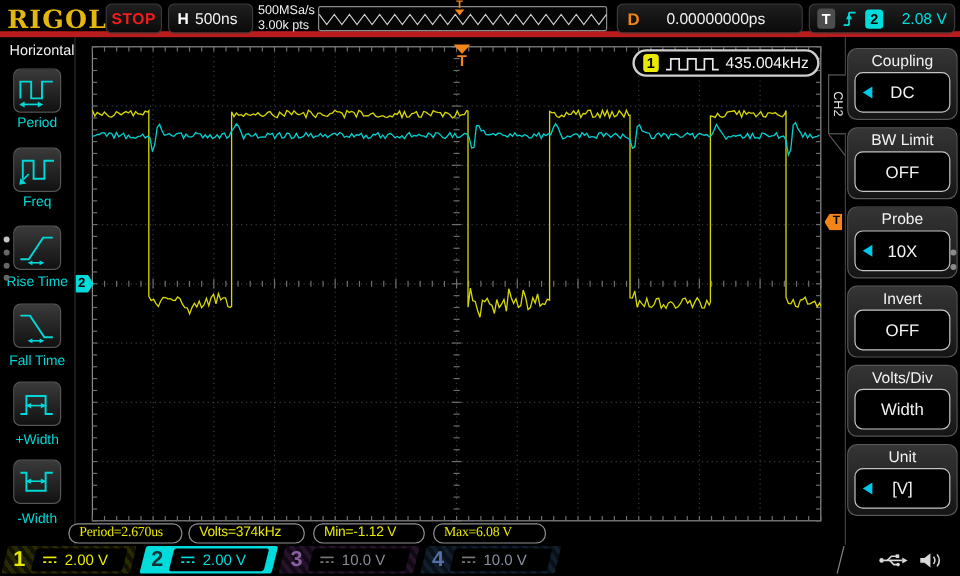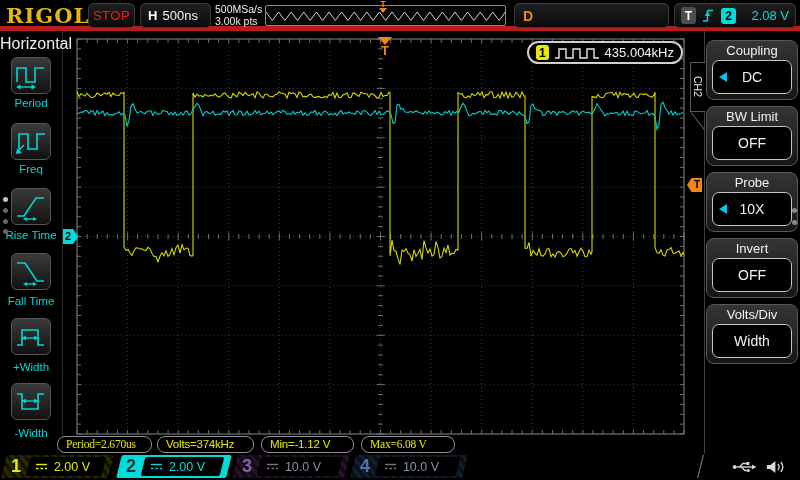--- a/index.html
+++ b/index.html
@@ -6,40 +6,40 @@
   html,body { background:#000; }
   body { font-family:"Liberation Sans", sans-serif; }
   #screen { position:relative; width:800px; height:480px; background:#000; overflow:hidden; }
   svg { overflow:visible; }
 
   
   .topbar { position:absolute; left:0; top:0; width:800px; height:31px; background:#000; border-bottom:5px solid #b91c1c; z-index:5; }
   .logo { position:absolute; left:6px; top:3px; font-family:"DejaVu Serif", serif; font-weight:bold; font-size:21px; color:#e3b70e; letter-spacing:1px; }
   .badge { position:absolute; top:3px; height:25px; background:linear-gradient(180deg,#1f1f1f,#0a0a0a); border:1px solid #3a3a3a; border-radius:5px; display:flex; align-items:center; }
   .stop-btn { left:88px; width:47px; justify-content:center; }
-  .stop-btn span { color:#f31c1c; font-weight:normal; font-size:13px; letter-spacing:0.5px; }
+  .stop-btn span { color:#f31c1c; font-weight:bold; font-size:13px; letter-spacing:0.5px; }
   .h-badge { left:140px; width:71px; padding:0 7px; }
   .h-badge .hlab { color:#fff; font-weight:bold; font-size:13px; }
   .h-badge .hval { color:#f2f2f2; font-size:13px; flex:1; text-align:center; }
   .rate { position:absolute; left:215px; top:3px; color:#eee; font-size:10.5px; line-height:12px; }
   .preview { left:265px; top:5px; width:241px; height:21px; background:#050505; border:1px solid #8a8a8a; border-radius:2px; padding:0; }
   .pv-marker { position:absolute; left:377px; top:0px; width:12px; text-align:center; z-index:6; }
   .pv-marker .t { color:#f28418; font-size:9px; font-weight:bold; line-height:8px; display:block; }
   .pv-marker .tri { width:0; height:0; border-left:4px solid transparent; border-right:4px solid transparent; border-top:5px solid #f28418; margin:0 auto; }
   .d-badge { left:514px; width:155px; padding:0 8px; }
   .d-badge .dlab { color:#f28418; font-weight:bold; font-size:14px; }
   .d-badge .dval { color:#f2f2f2; font-size:13px; flex:1; text-align:center; }
   .t-badge { left:674px; width:122px; padding:0 6px; gap:6px; }
   .t-badge .tlab { color:#fff; font-weight:bold; font-size:12px; background:#4d4d4d; border-radius:3px; width:15px; height:17px; display:flex; align-items:center; justify-content:center; }
   .t-badge .src { background:#00dcdc; color:#000; font-weight:bold; font-size:12px; border-radius:3px; width:15px; height:16px; display:flex; align-items:center; justify-content:center; }
   .t-badge .tval { color:#00dcdc; font-size:13px; flex:1; text-align:right; }
 
   
   .left-menu { position:absolute; left:0; top:31px; width:63px; height:424px; background:#000; border-right:1px solid #2d2d2d; z-index:4; }
-  .lm-title { position:absolute; top:4px; width:100%; text-align:right; color:#f0f0f0; font-size:16px; }
+  .lm-title { position:absolute; top:4px; width:100%; text-align:right; color:#f0f0f0; font-size:12px; }
   .lm-btn { position:absolute; left:11px; width:40px; height:37px; background:linear-gradient(180deg,#3a3a3a,#111); border:1px solid #555; border-radius:6px; display:flex; align-items:center; justify-content:center; }
   .lm-lab { position:absolute; width:100%; text-align:center; color:#00d8d8; font-size:11.5px; }
   .lm-dot { position:absolute; left:3px; width:5px; height:5px; border-radius:50%; background:#666; }
 
   
   .freq-counter { position:absolute; left:527px; top:41px; width:156px; height:23px; background:#000; border:2px solid #cfcfcf; border-radius:12px; display:flex; align-items:center; padding:0 7px; gap:5px; z-index:4; }
   .freq-counter .ch { background:#e8e800; color:#000; font-weight:bold; font-size:12px; border-radius:3px; width:14px; height:15px; display:flex; align-items:center; justify-content:center; }
   .freq-counter .val { color:#f5f5f5; font-size:13px; flex:1; text-align:right; }
   .trig-top { position:absolute; left:377px; top:37px; width:16px; text-align:center; z-index:4; }
   .trig-top .tri { width:0; height:0; border-left:7px solid transparent; border-right:7px solid transparent; border-top:8px solid #f28418; margin:0 auto; }
@@ -438,20 +438,21 @@
           <polyline points="0.0,6 6.3,14.5 12.6,6 18.9,14.5 25.2,6 31.5,14.5 37.8,6 44.1,14.5 50.4,6 56.7,14.5 63.0,6 69.3,14.5 75.6,6 81.9,14.5 88.2,6 94.5,14.5 100.8,6 107.1,14.5 113.4,6 119.7,14.5 126.0,6 132.3,14.5 138.6,6 144.9,14.5 151.2,6 157.5,14.5 163.8,6 170.1,14.5 176.4,6 182.7,14.5 189.0,6 195.3,14.5 201.6,6 207.9,14.5 214.2,6 220.5,14.5 226.8,6 233.1,14.5 239.4,6" fill="none" stroke="#cfcfcf" stroke-width="1"></polyline>
         </svg>
     </div>
     <div class="pv-marker">
       <span class="t">T</span>
       <div class="tri"></div>
     </div>
 
     <div class="badge d-badge">
       <span class="dlab">D</span>
+      <span class="dval">0.00000000ps</span>
     </div>
 
     <div class="badge t-badge">
       <span class="tlab">T</span>
       <svg width="13" height="17">
         <path d="M1,14 H5.5 M5.5,14 V3.5 M5.5,3.5 H11" stroke="#00dcdc" stroke-width="1.4" fill="none"></path>
         <polygon points="3,9 8,9 5.5,4" fill="#00dcdc"></polygon>
       </svg>
       <span class="src">2</span>
       <span class="tval">2.08 V</span>
@@ -582,20 +583,27 @@
     <div class="rm-item" style="top:207px">
       <div class="rm-title">Invert</div>
       <div class="rm-val">
         <span>OFF</span>
       </div>
     </div>
     <div class="rm-item" style="top:273px">
       <div class="rm-title">Volts/Div</div>
       <div class="rm-val">
         <span>Width</span>
+      </div>
+    </div>
+    <div class="rm-item" style="top:339px">
+      <div class="rm-title">Unit</div>
+      <div class="rm-val">
+        <span class="rm-arrow"></span>
+        <span>[V]</span>
       </div>
     </div>
 
     <div class="rm-dot" style="top:177px"></div>
     <div class="rm-dot" style="top:189px"></div>
   </div>
 
   <div class="chan-bar">
 
     <div class="chblock ch1bg" style="left:4px;width:107px">

